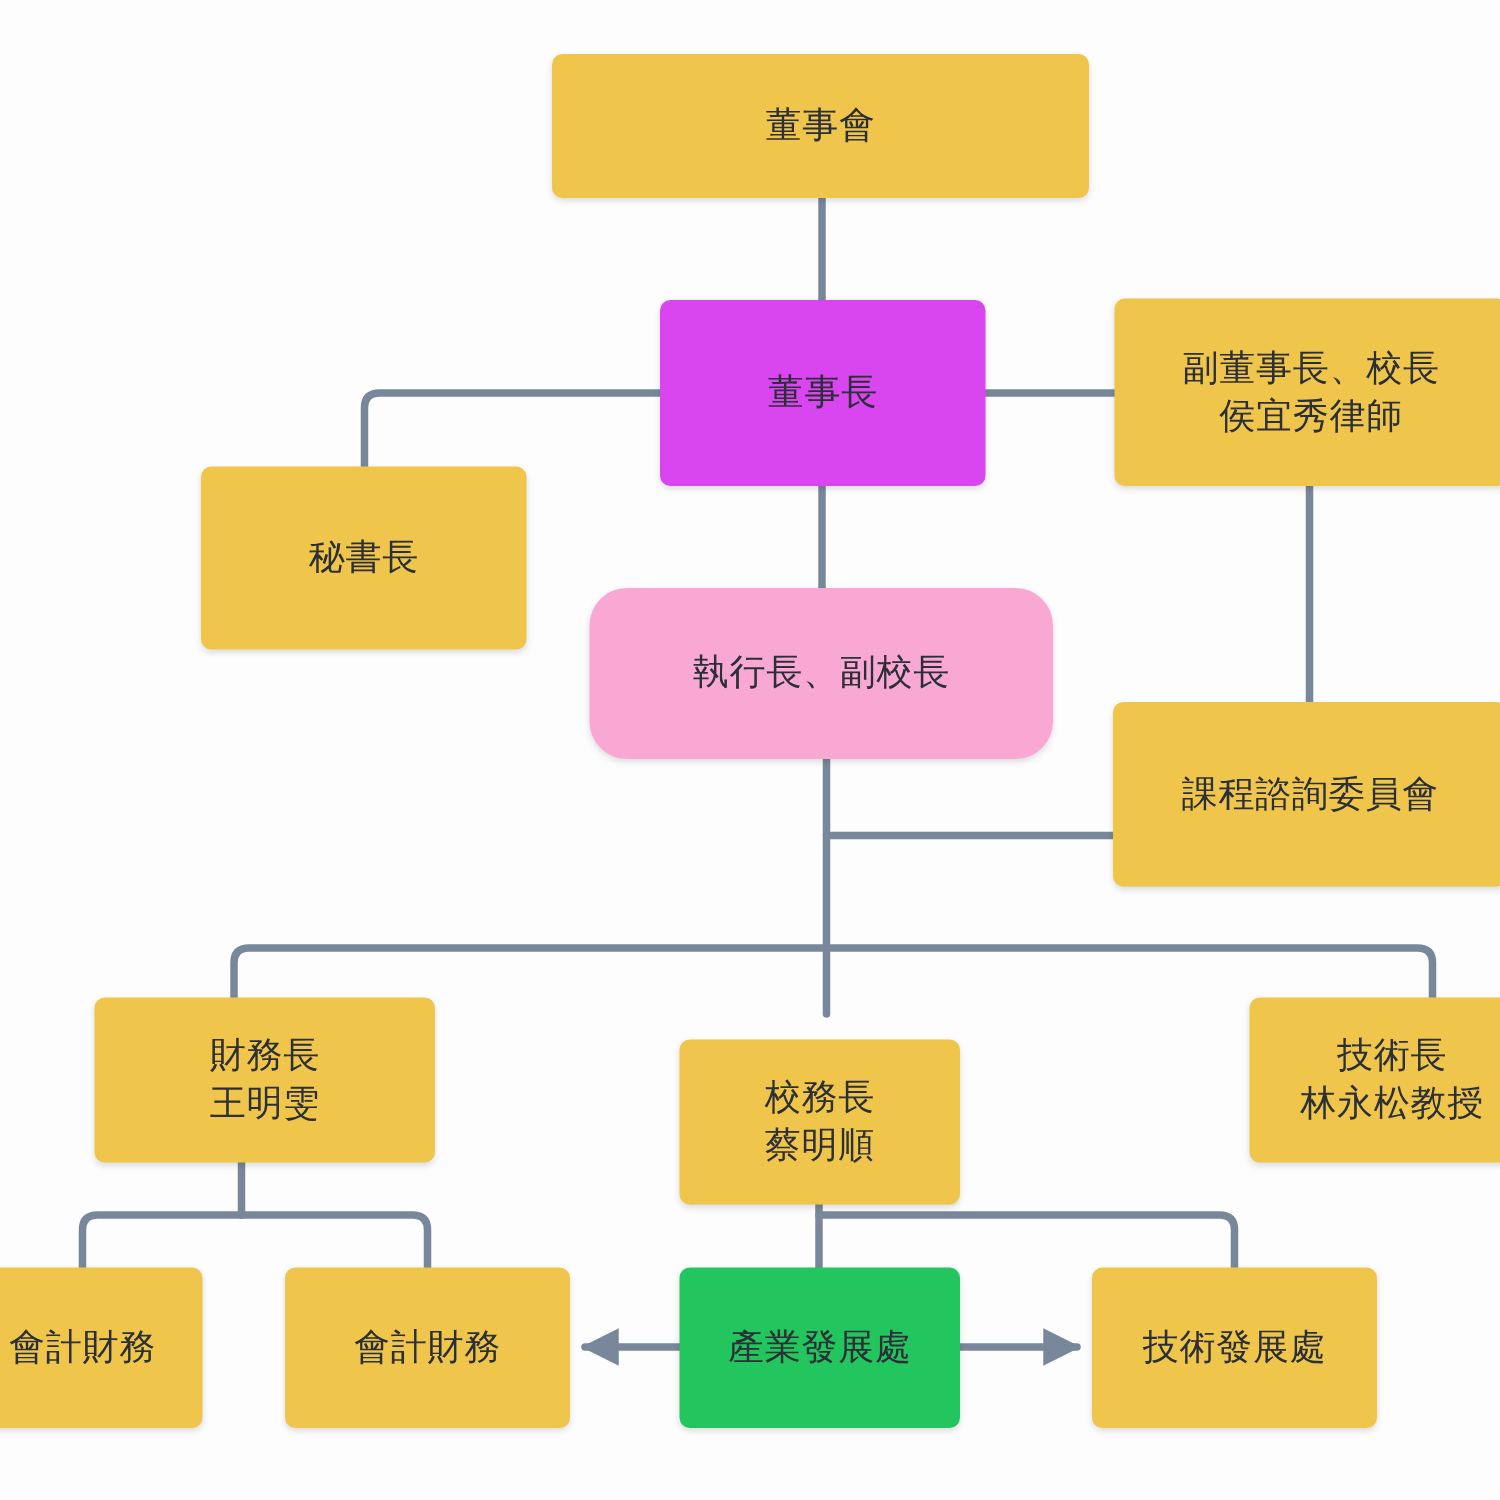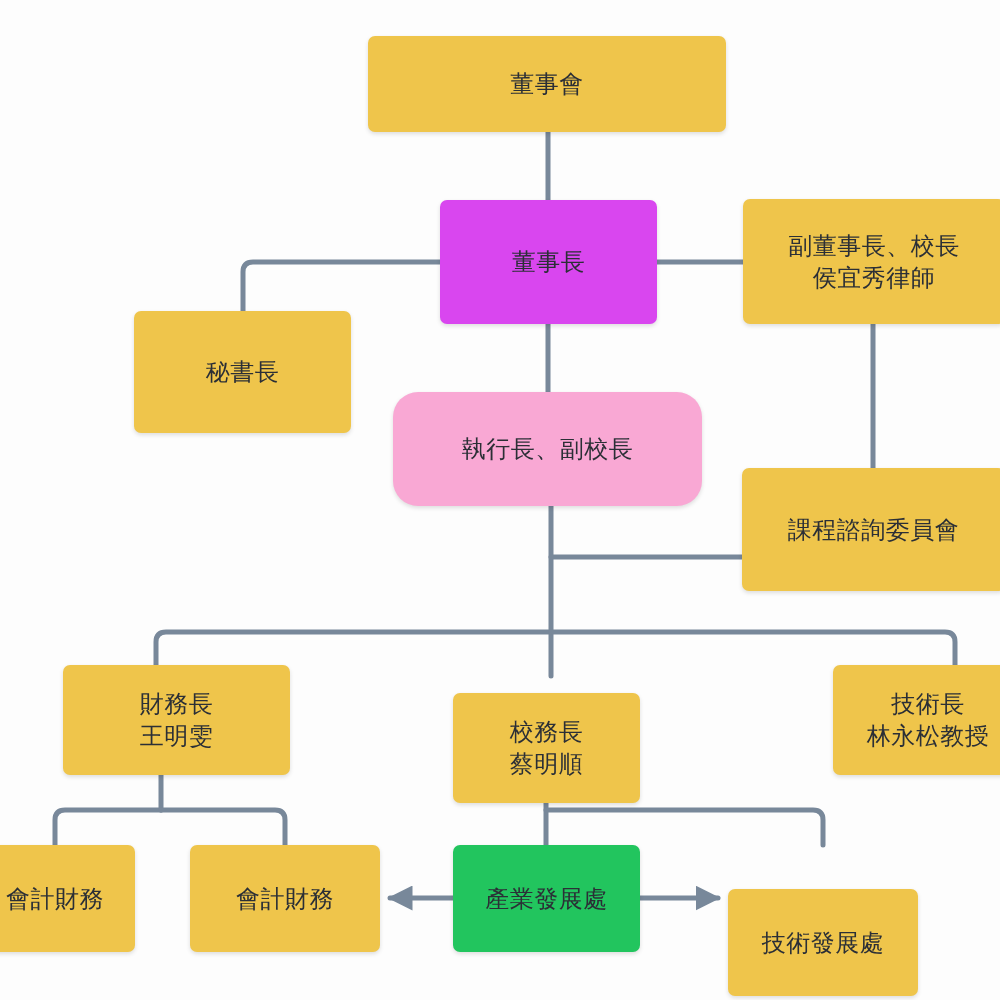--- a/index.html
+++ b/index.html
@@ -112,18 +112,18 @@
       </div>
       <div class="node-box" style="left: -25px; top: 845px; width: 160px; height: 107px; background: rgb(239, 197, 75); color: rgb(43, 47, 54);">
         <span class="node-line">會計財務</span>
       </div>
       <div class="node-box" style="left: 190px; top: 845px; width: 190px; height: 107px; background: rgb(239, 197, 75); color: rgb(43, 47, 54);">
         <span class="node-line">會計財務</span>
       </div>
       <div class="node-box" style="left: 453px; top: 845px; width: 187px; height: 107px; background: #22c55e; color: rgb(43, 47, 54);">
         <span class="node-line">產業發展處</span>
       </div>
-      <div class="node-box" style="left: 728px; top: 845px; width: 190px; height: 107px; background: rgb(239, 197, 75); color: rgb(43, 47, 54); margin-top: 44px;">
+      <div class="node-box" style="left: 728px; top: 845px; width: 190px; height: 107px; background: rgb(239, 197, 75); color: rgb(43, 47, 54);">
         <span class="node-line">技術發展處</span>
       </div>
     </div>
 
 </div>
 
 </body></html>

